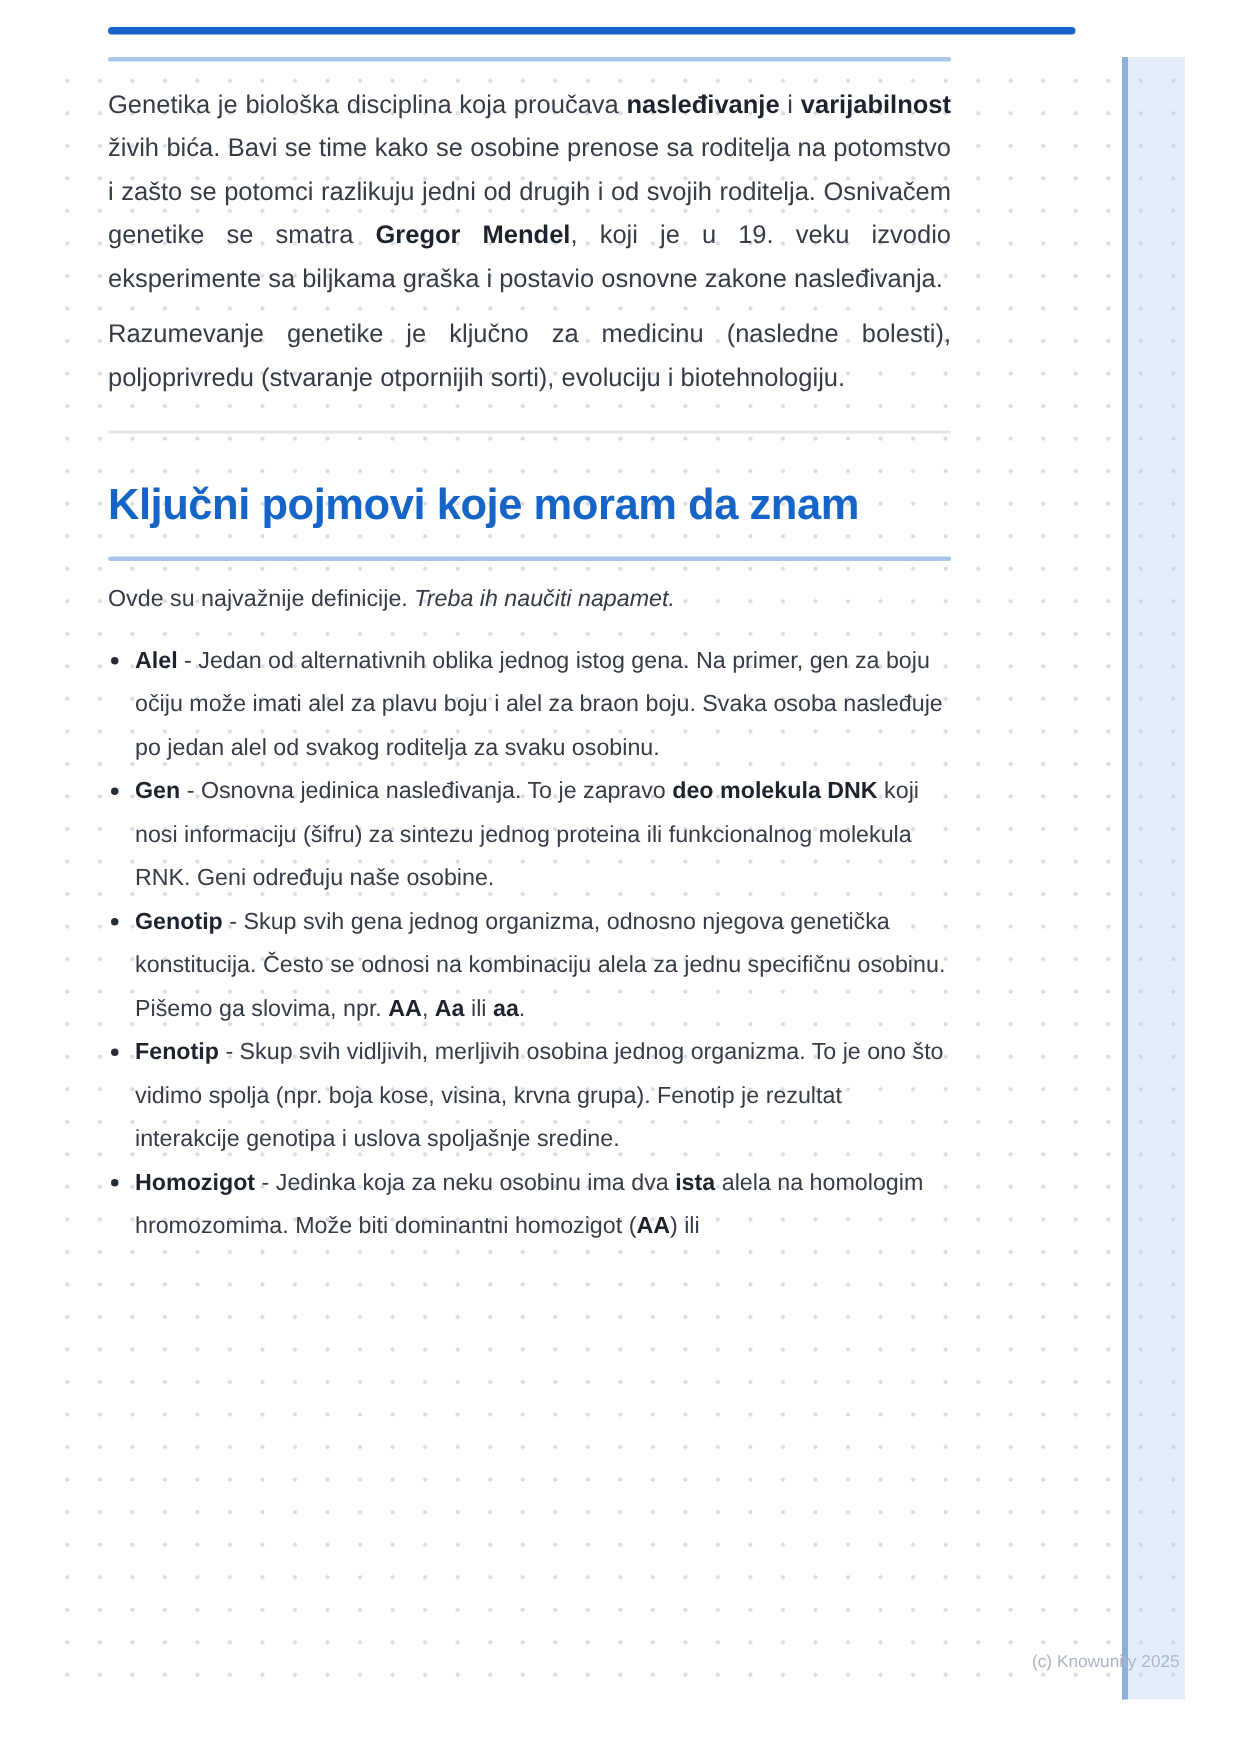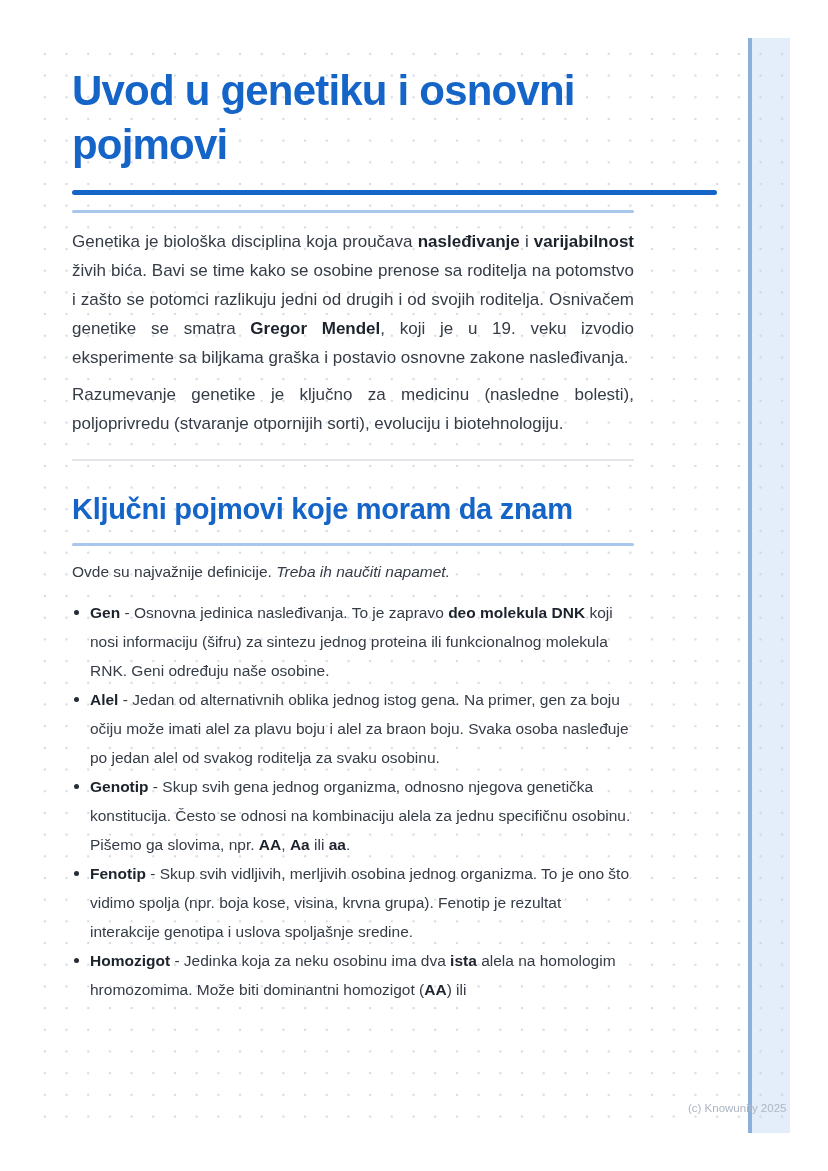--- a/index.html
+++ b/index.html
@@ -104,38 +104,37 @@
 </style>
 </head>
 <body>
 
 <div class="page">
   <div class="dot-grid"></div>
   <div class="margin-line"></div>
   <div class="margin-fill"></div>
 
   <div class="content">
-    <h1>Uvod u genetiku i osnovni pojmovi</h1>
     <div class="rule-thick"></div>
 
     <section class="sec1">
       <div class="rule-light"></div>
       <p class="body"><span>Genetika je biološka disciplina koja proučava </span><b>nasleđivanje</b><span> i </span><b>varijabilnost</b><span> živih bića. Bavi se time kako se osobine prenose sa roditelja na potomstvo i zašto se potomci razlikuju jedni od drugih i od svojih roditelja. Osnivačem genetike se smatra </span><b>Gregor Mendel</b><span>, koji je u 19. veku izvodio eksperimente sa biljkama graška i postavio osnovne zakone nasleđivanja.</span></p>
       <p class="body"><span>Razumevanje genetike je ključno za medicinu (nasledne bolesti), poljoprivredu (stvaranje otpornijih sorti), evoluciju i biotehnologiju.</span></p>
     </section>
 
     <div class="divider"></div>
 
     <section class="sec2">
       <h2>Ključni pojmovi koje moram da znam</h2>
       <div class="rule-light"></div>
       <p class="intro"><span>Ovde su najvažnije definicije. </span><i>Treba ih naučiti napamet.</i></p>
       <ul class="defs">
+          <li><b>Alel</b><span> - Jedan od alternativnih oblika jednog istog gena. Na primer, gen za boju očiju može imati alel za plavu boju i alel za braon boju. Svaka osoba nasleđuje po jedan alel od svakog roditelja za svaku osobinu.</span></li>
           <li><b>Gen</b><span> - Osnovna jedinica nasleđivanja. To je zapravo </span><b>deo molekula DNK</b><span> koji nosi informaciju (šifru) za sintezu jednog proteina ili funkcionalnog molekula RNK. Geni određuju naše osobine.</span></li>
-          <li><b>Alel</b><span> - Jedan od alternativnih oblika jednog istog gena. Na primer, gen za boju očiju može imati alel za plavu boju i alel za braon boju. Svaka osoba nasleđuje po jedan alel od svakog roditelja za svaku osobinu.</span></li>
           <li><b>Genotip</b><span> - Skup svih gena jednog organizma, odnosno njegova genetička konstitucija. Često se odnosi na kombinaciju alela za jednu specifičnu osobinu. Pišemo ga slovima, npr. </span><b>AA</b><span>, </span><b>Aa</b><span> ili </span><b>aa</b><span>.</span></li>
           <li><b>Fenotip</b><span> - Skup svih vidljivih, merljivih osobina jednog organizma. To je ono što vidimo spolja (npr. boja kose, visina, krvna grupa). Fenotip je rezultat interakcije genotipa i uslova spoljašnje sredine.</span></li>
           <li><b>Homozigot</b><span> - Jedinka koja za neku osobinu ima dva </span><b>ista</b><span> alela na homologim hromozomima. Može biti dominantni homozigot (</span><b>AA</b><span>) ili</span></li>
         </ul>
     </section>
   </div>
 
   <div class="watermark">(c) Knowunity 2025</div>
 </div>
 

